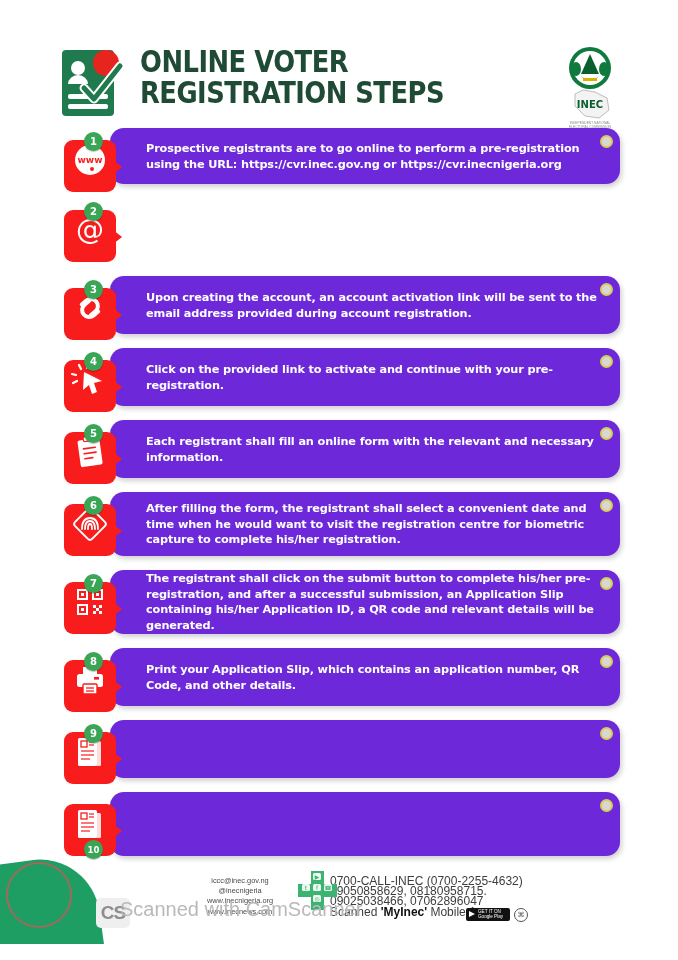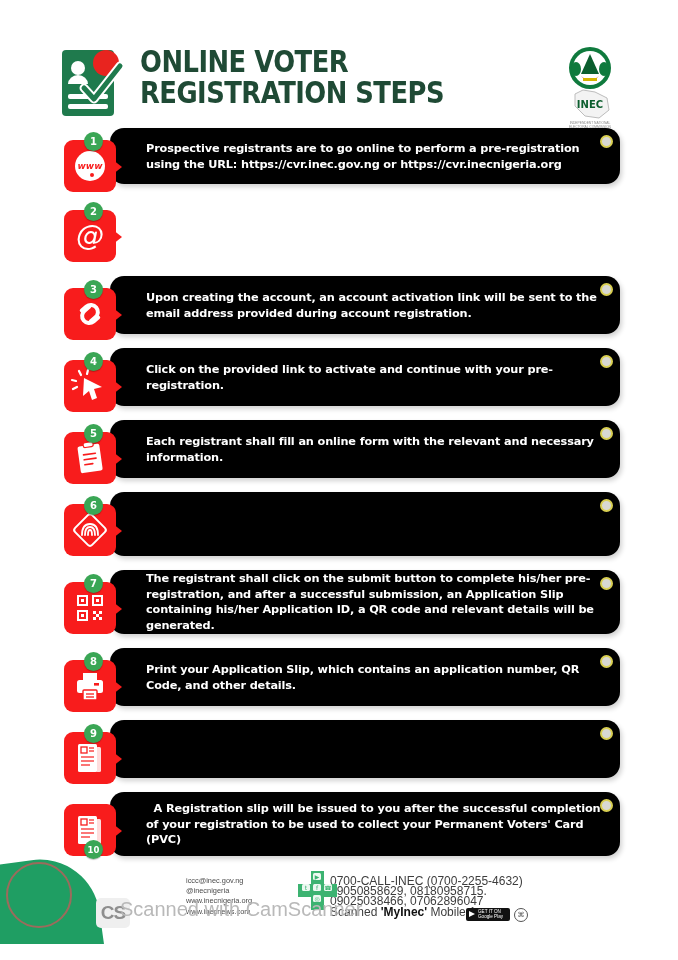--- a/index.html
+++ b/index.html
@@ -27,21 +27,21 @@
     white-space:nowrap;
   }
   .hdr-logo{position:absolute;left:551px;top:26px;width:78px;height:86px;}
 
   
   .steps{position:absolute;left:0;top:122px;width:678px;}
   .step{position:relative;margin-bottom:8px;height:var(--h);}
   .card{
     position:absolute;left:110px;top:6px;right:58px;
     bottom:0;
-    background:#000000;
+    background:#6d28d9;
     border-radius:14px;
     box-shadow:2px 3px 5px rgba(0,0,0,0.18);
   }
   .card-text{
     position:absolute;left:36px;right:16px;top:50%;
     transform:translateY(-50%);
     color:#ffffff;
     font-family:"DejaVu Sans",sans-serif;
     font-weight:bold;
     font-size:11.3px;
@@ -66,37 +66,37 @@
     background:#f81c1c;border-radius:9px;
   }
   .badge-point{
     position:absolute;left:44px;top:22px;width:0;height:0;
     border-top:11px solid transparent;
     border-bottom:11px solid transparent;
     border-left:14px solid #f81c1c;
   }
   .badge-ico{
     position:absolute;left:0;top:6px;width:52px;height:52px;
-    display:flex;align-items:center;justify-content:center;font-style:italic;
+    display:flex;justify-content:center;
   }
   .num{
     position:absolute;left:20px;top:-2px;width:19px;height:19px;
     background:#3aa655;border-radius:50%;
     color:#ffffff;font-family:"DejaVu Sans",sans-serif;
     font-weight:bold;font-size:10px;
     display:flex;align-items:center;justify-content:center;
     z-index:3;box-shadow:0 1px 1px rgba(0,0,0,.25);
   }
   .num.ten{font-size:8.5px;margin-top:44px;}
 
   
   .footer{position:absolute;left:0;top:866px;width:678px;height:94px;}
   .f-col-left{
     position:absolute;left:186px;top:10px;width:108px;
-    text-align:left;
+    text-align:center;
     font-family:"Liberation Sans",sans-serif;
     font-size:7.4px;line-height:10.2px;color:#4a4a4a;
   }
   .f-col-right{
     position:absolute;left:330px;top:10px;width:230px;
     font-family:"Liberation Sans",sans-serif;
     font-size:12px;line-height:10.2px;color:#3d3d3d;
   }
   .f-col-right .app b{font-weight:bold;color:#111;}
   .social{position:absolute;left:295px;top:868px;}
@@ -282,20 +282,21 @@
             </g>
           </svg>
         </div>
         <div class="num">5</div>
       </div>
     </div>
 
     <div class="step" style="--h:70px">
       <div class="card">
         <div class="punch"></div>
+        <div class="card-text">After filling the form, the registrant shall select a convenient date and time when he would want to visit the registration centre for biometric capture to complete his/her registration.</div>
       </div>
       <div class="badge">
         <div class="badge-point"></div>
         <div class="badge-body"></div>
         <div class="badge-ico">
           <svg viewBox="0 0 40 40" width="40" height="40">
             <rect x="8" y="8" width="24" height="24" rx="3" transform="rotate(45 20 20)" fill="none" stroke="#ffffff" stroke-width="2"></rect>
             <g fill="none" stroke="#ffffff" stroke-width="1.8" stroke-linecap="round">
               <path d="M15 25 q0 -8 5 -8 q5 0 5 8"></path>
               <path d="M18 25 q0 -5 2 -5 q2 0 2 5"></path>
@@ -383,21 +384,20 @@
             </g>
           </svg>
         </div>
         <div class="num">9</div>
       </div>
     </div>
 
     <div class="step" style="--h:70px">
       <div class="card">
         <div class="punch"></div>
-        <div class="card-text">&nbsp; A Registration slip will be issued to you after the successful completion of your registration to be used to collect your Permanent Voters' Card (PVC)</div>
       </div>
       <div class="badge">
         <div class="badge-point"></div>
         <div class="badge-body"></div>
         <div class="badge-ico">
           <svg viewBox="0 0 40 40" width="40" height="40">
             <rect x="8" y="6" width="19" height="28" rx="1.5" fill="#ffffff"></rect>
             <rect x="26" y="9" width="5" height="25" rx="1.5" fill="#ffffff" opacity=".85"></rect>
             <rect x="11" y="9" width="6" height="6" fill="none" stroke="#f81c1c" stroke-width="1.3"></rect>
             <g stroke="#f81c1c" stroke-width="1.2">

